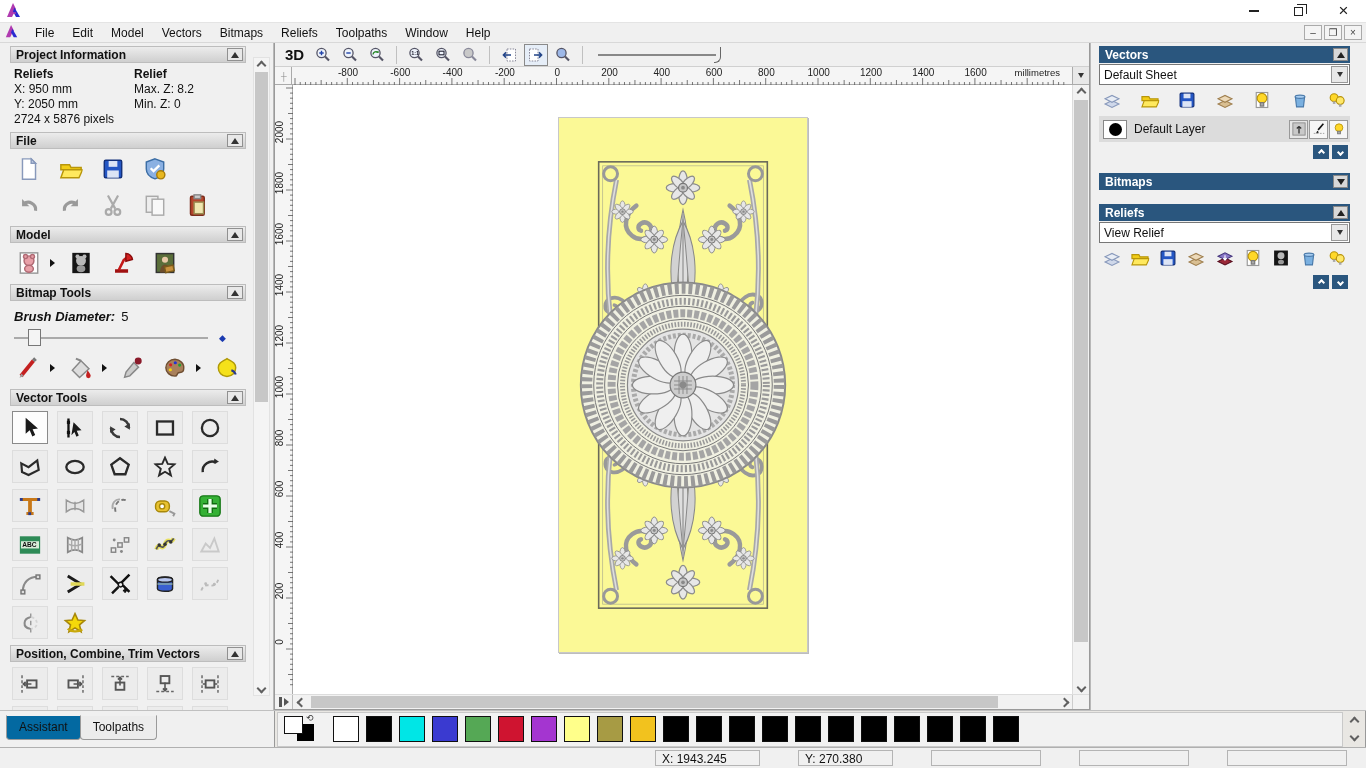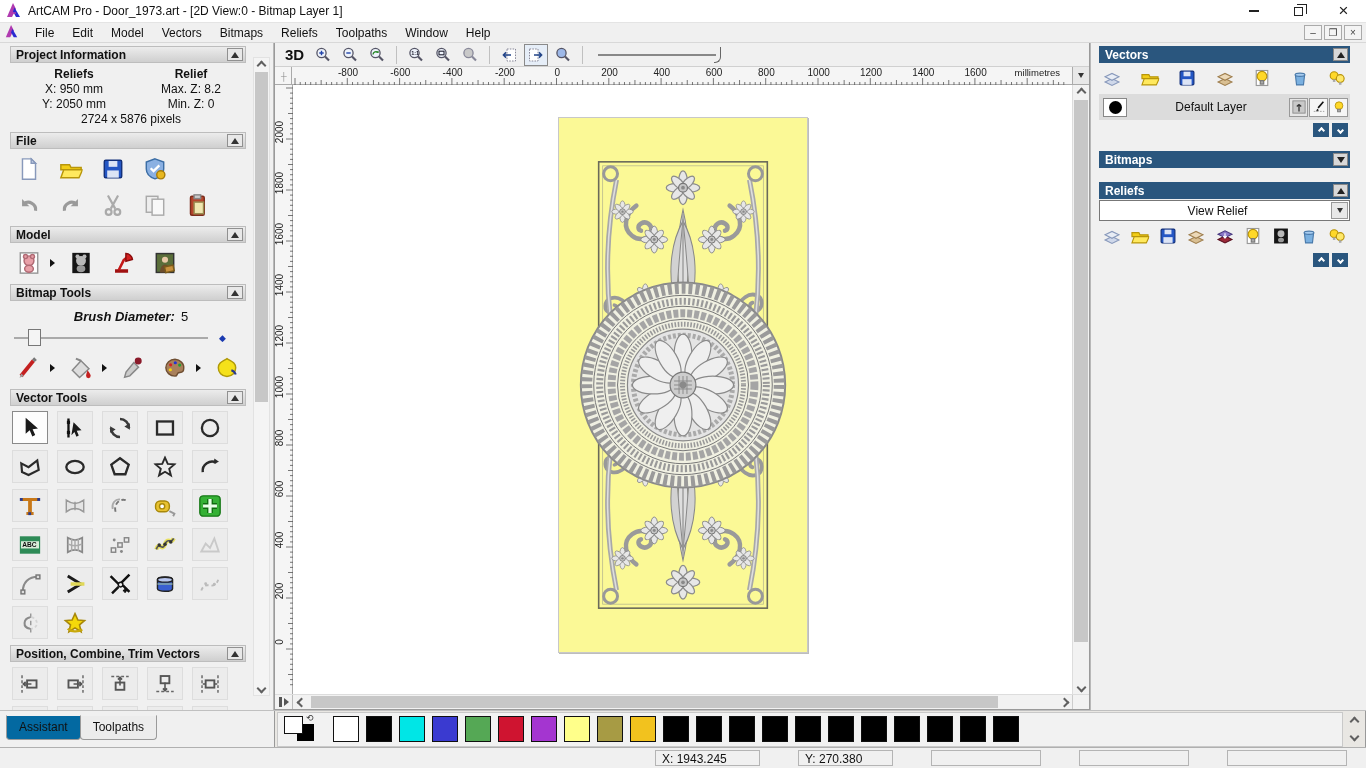--- a/index.html
+++ b/index.html
@@ -17,21 +17,21 @@
   .wbtn .rst:before { content:''; position:absolute; left:2px; top:-4px; width:9px; height:9px; border:1.2px solid #222; border-bottom:none; border-left:none; }
 
   
   .menubar { height:20px; background:#f0f0f0; display:flex; align-items:center; border-bottom:1px solid #d8d8d8; position:relative;}
   .menubar .appicon { margin:0 7px 0 4px; }
   .menu-item { padding:2px 9px; font-size:12px; }
   .mdi { position:absolute; right:4px; top:2px; display:flex; gap:2px; }
   .mdibtn { width:18px; height:15px; border:1px solid #aaa; background:#f4f4f4; display:flex; align-items:center; justify-content:center; font-size:10px; color:#444; line-height:1; }
 
   
-  .main { display:flex; height:667px;text-align:center; }
+  .main { display:flex; height:667px; }
   .leftpanel { width:274px; background:#f0f0f0; border-right:1px solid #b8b8b8; position:relative; overflow:hidden; }
   .leftcontent { width:248px; overflow:hidden; height:100%; }
   .centercol { width:816px; display:flex; flex-direction:column; background:#f0f0f0; border:1px solid #9a9a9a; border-top:none; }
   .rightpanel { width:276px; background:#f0f0f0; border-left:1px solid #b8b8b8; position:relative; padding:1px 16px 0 8px; }
 
   
   .hdr { display:flex; align-items:center; justify-content:space-between; margin:3px 2px 2px 10px;
          background:linear-gradient(#ececec,#cfcfcf); border:1px solid #bdbdbd; padding:0 2px 0 5px; height:17px; font-weight:bold; font-size:12px;}
   .hdr-btn { width:16px; height:13px; background:#e8e8e8; border:1px solid #909090; display:flex; align-items:center; justify-content:center; }
   .tri-up { width:0; height:0; border-left:4px solid transparent; border-right:4px solid transparent; border-bottom:6px solid #333; }
@@ -133,21 +133,20 @@
 <body>
 
 <div class="titlebar">
   <span class="appicon">
     <svg width="17" height="16" viewBox="0 0 17 16">
         <path d="M2 15L8 1l3 6-4 8z" fill="#b03ab0"></path>
         <path d="M9.5 5.5l5.5 9.5h-4l-3-5.5z" fill="#2a2ad0"></path>
         <path d="M4 10h7v2H4z" fill="#b03ab0" opacity=".7"></path>
       </svg>
   </span>
-  <span class="title-text">ArtCAM Pro - Door_1973.art - [2D View:0 - Bitmap Layer 1]</span>
   <div class="wincontrols">
     <div class="wbtn">
         <span class="bar"></span>
       </div>
     <div class="wbtn">
         <span class="rst"></span>
       </div>
     <div class="wbtn" style="font-size:17px;">×</div>
   </div>
 </div>
@@ -1247,20 +1246,26 @@
   </div>
 
   <div class="rightpanel">
 
     <div class="nhdr">
       <span>Vectors</span>
       <span class="nhdr-btn">
           <span class="tri-up" style="border-bottom-color:#222;"></span>
         </span>
     </div>
+    <div class="dropdown">
+      <span class="dd-text">Default Sheet</span>
+      <span class="dd-btn">
+          <span class="tri-down" style="border-left-width:3.5px;border-right-width:3.5px;border-top-width:5px;"></span>
+        </span>
+    </div>
     <div class="ricon-row">
         <div class="tool-cell ">
           <span style="display:flex">
             <svg width="16" height="16" viewBox="0 0 16 16">
               <path d="M2 11.5l6-3 6 3-6 3z" fill="#cfd8ea" stroke="#8899bb"></path>
               <path d="M2 7l6-3 6 3-6 3z" fill="#e8edf5" stroke="#8899bb"></path>
             </svg>
           </span>
         </div>
         <div class="tool-cell ">

